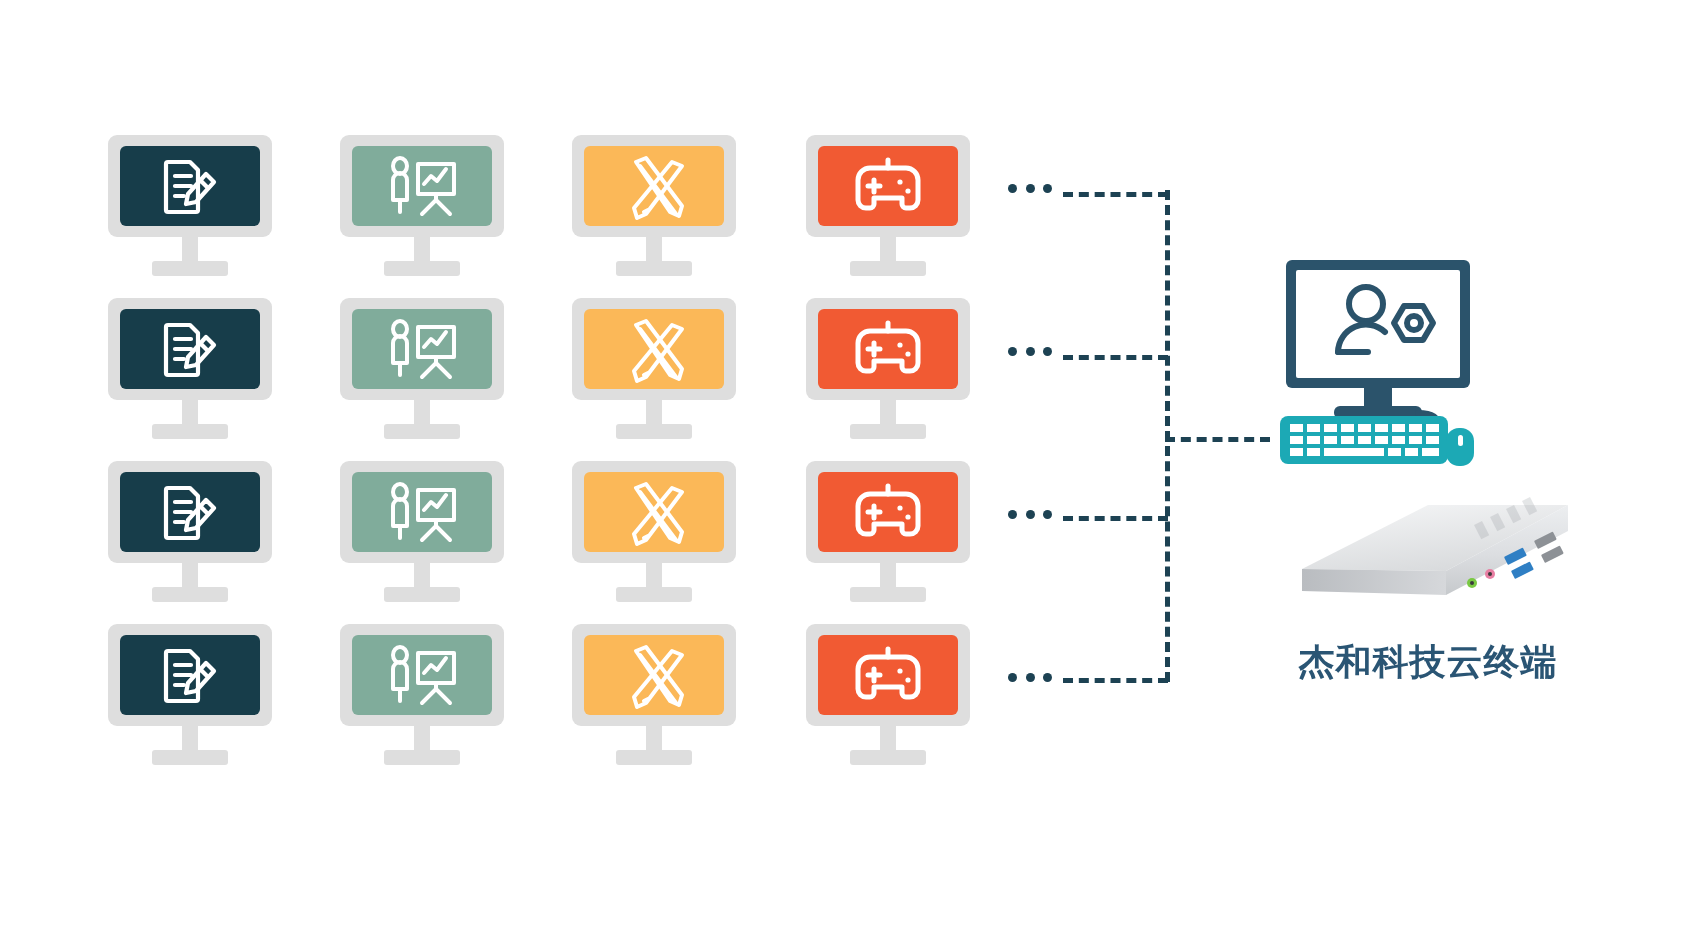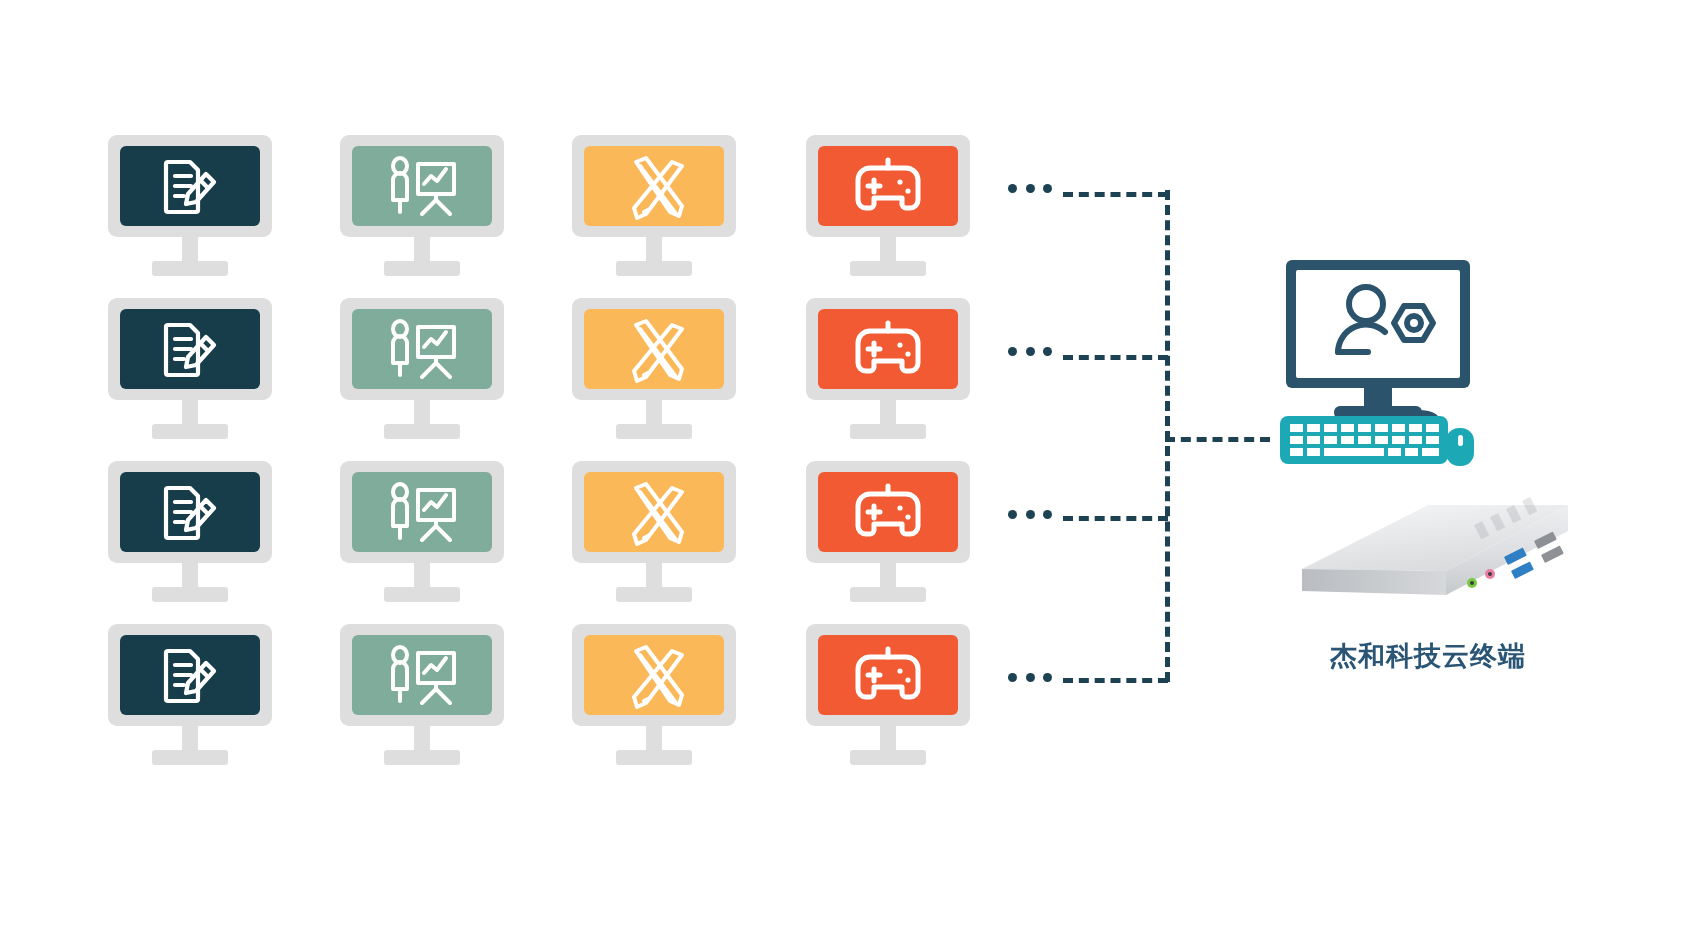--- a/index.html
+++ b/index.html
@@ -136,21 +136,21 @@
     top: 235px;
     width: 290px;
     height: 150px;
   }
   .terminal-label {
     position: absolute;
     left: 0;
     top: 382px;
     width: 300px;
     text-align: center;
-    font-size: 27px;
+    font-size: 36px;
     font-weight: bold;
     color: #2a5574;
     letter-spacing: 1px;
     white-space: nowrap;
   }
 </style>
 </head>
 <body>
 
 <div id="stage">

